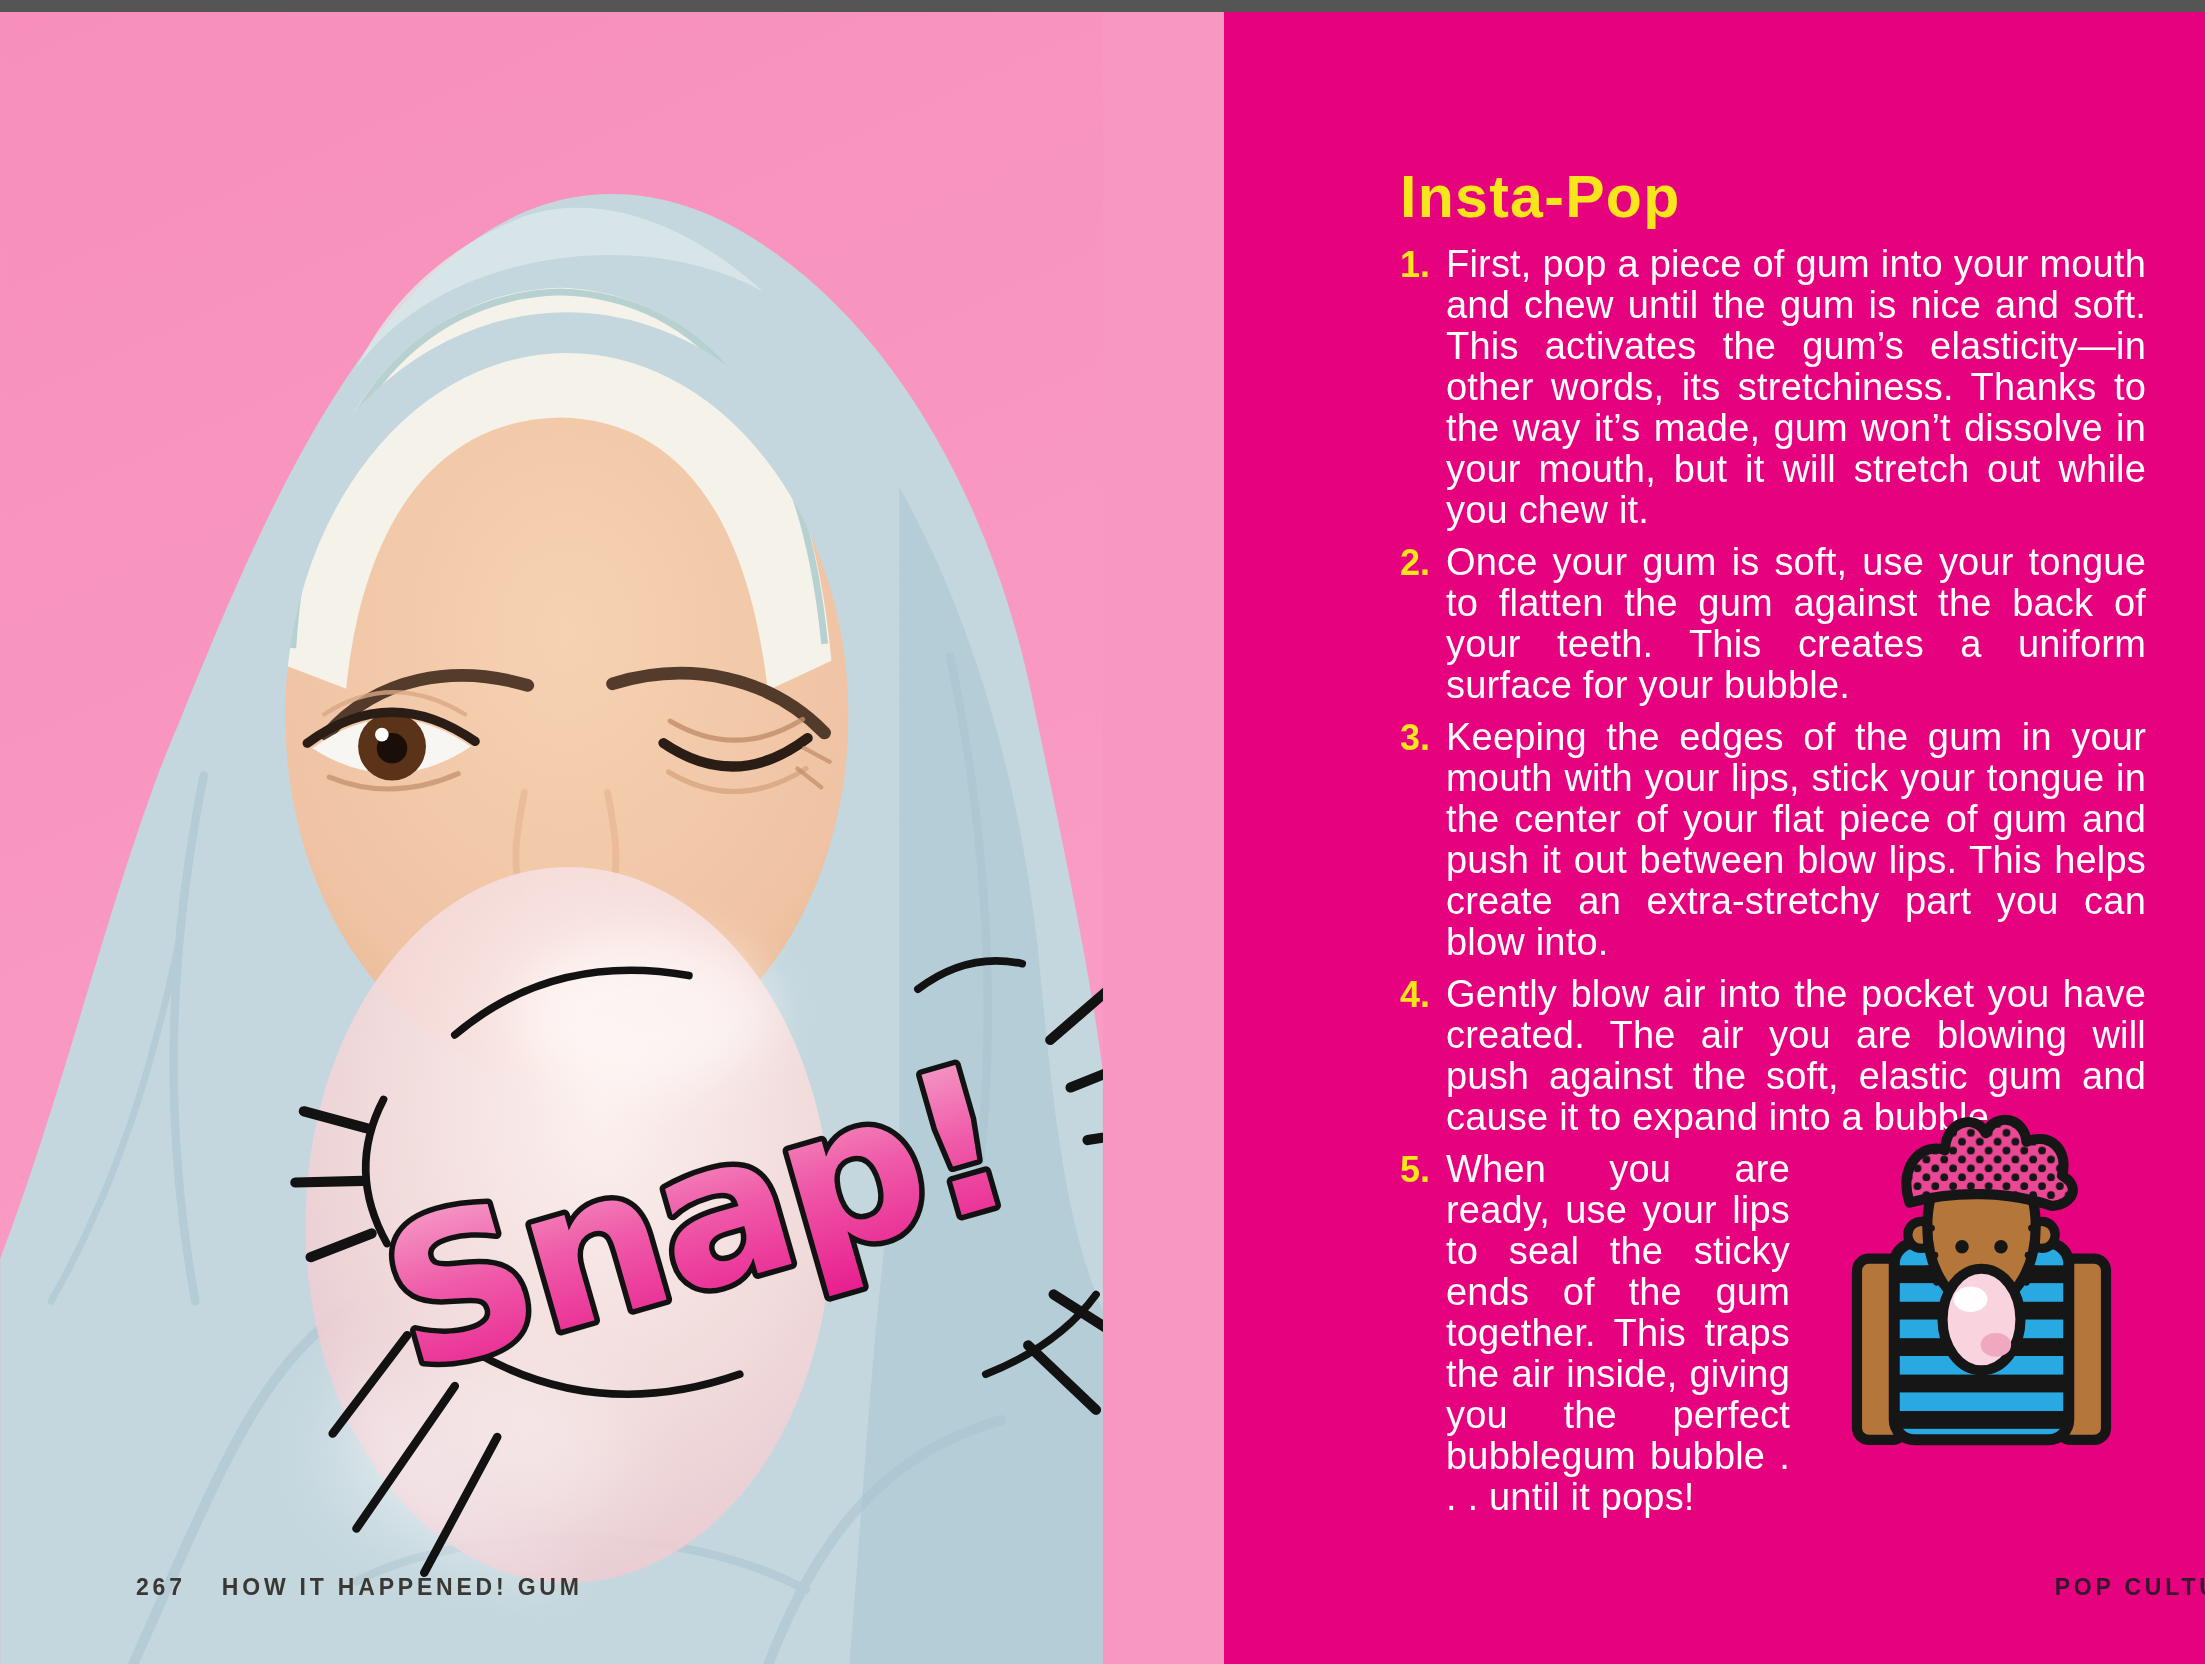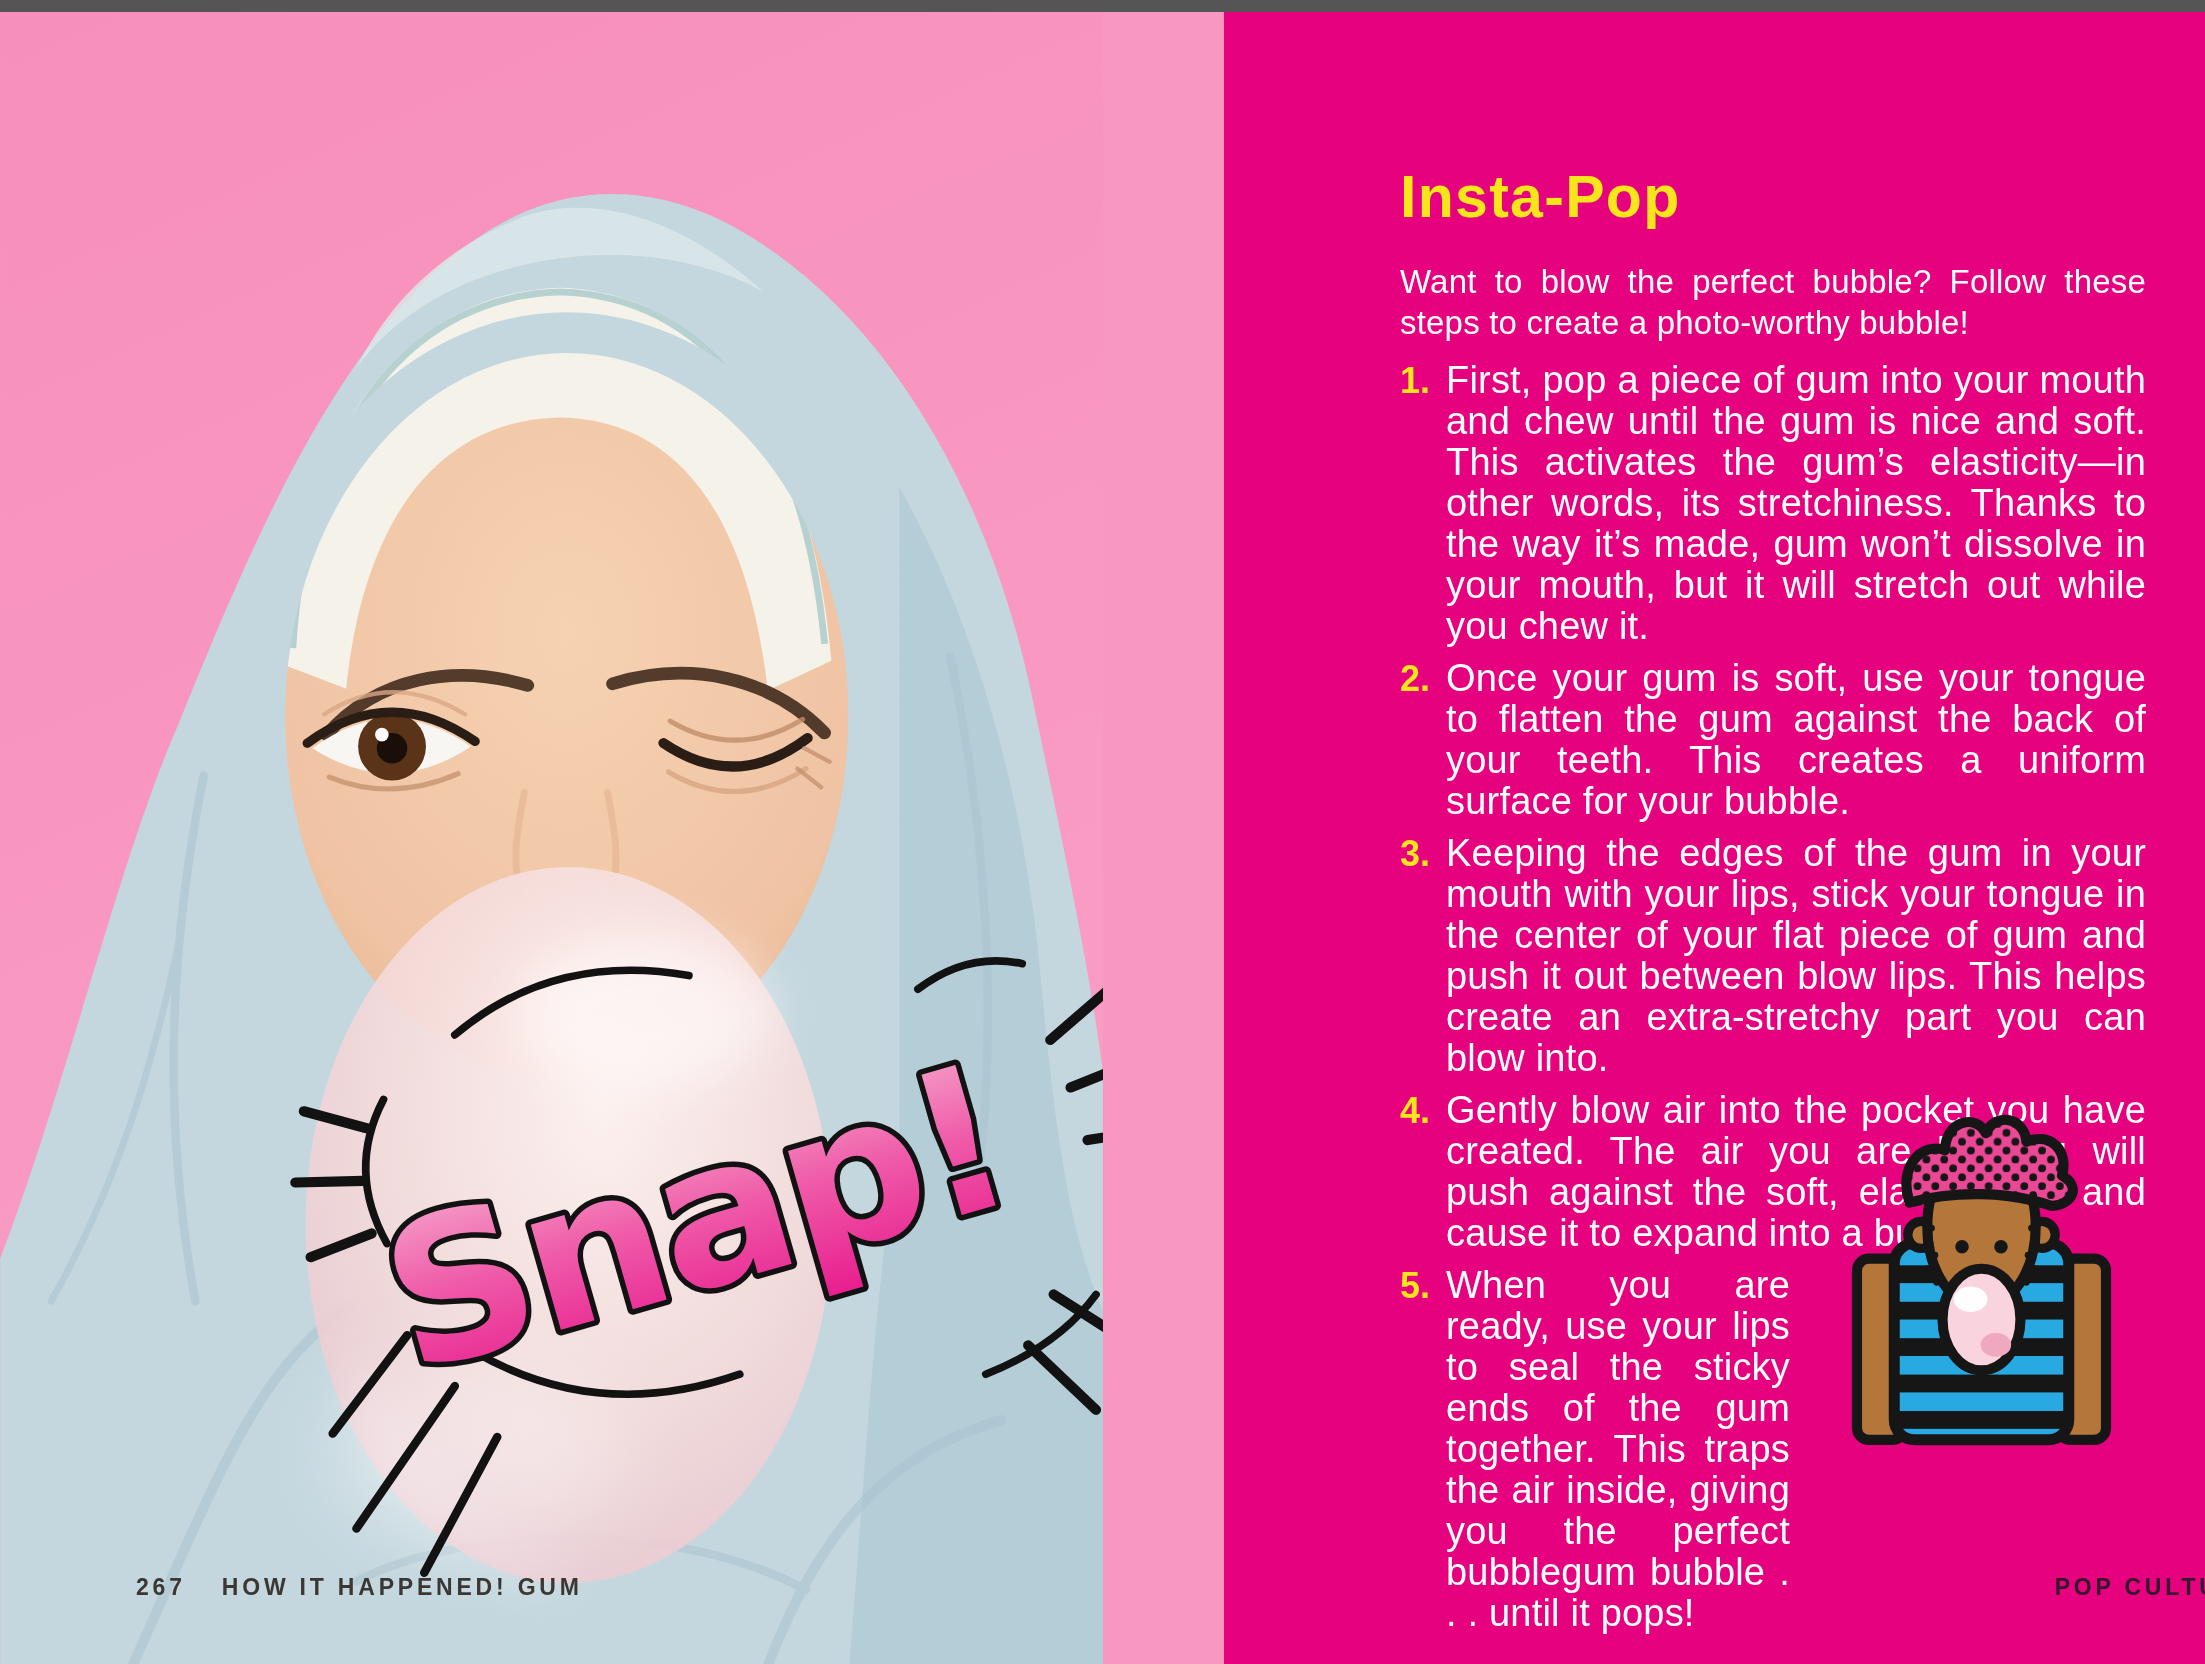--- a/index.html
+++ b/index.html
@@ -158,21 +158,20 @@
     </svg>
 
     <div class="footer footer-left">
       <span class="pn">267</span><span>HOW IT HAPPENED! GUM</span>
     </div>
   </div>
 
   <div class="page page-right">
     <div class="content">
       <h1 class="title">Insta-Pop</h1>
-      <p class="intro">Want to blow the perfect bubble? Follow these steps to create a photo-worthy bubble!</p>
       <ol class="steps">
         <li class="step-1">
           <span class="num">1.</span>
           <span class="txt">First, pop a piece of gum into your mouth and chew until the gum is nice and soft. This activates the gum’s elasticity—in other words, its stretchiness. Thanks to the way it’s made, gum won’t dissolve in your mouth, but it will stretch out while you chew it.</span>
         </li>
         <li class="step-2">
           <span class="num">2.</span>
           <span class="txt">Once your gum is soft, use your tongue to flatten the gum against the back of your teeth. This creates a uniform surface for your bubble.</span>
         </li>
         <li class="step-3">

